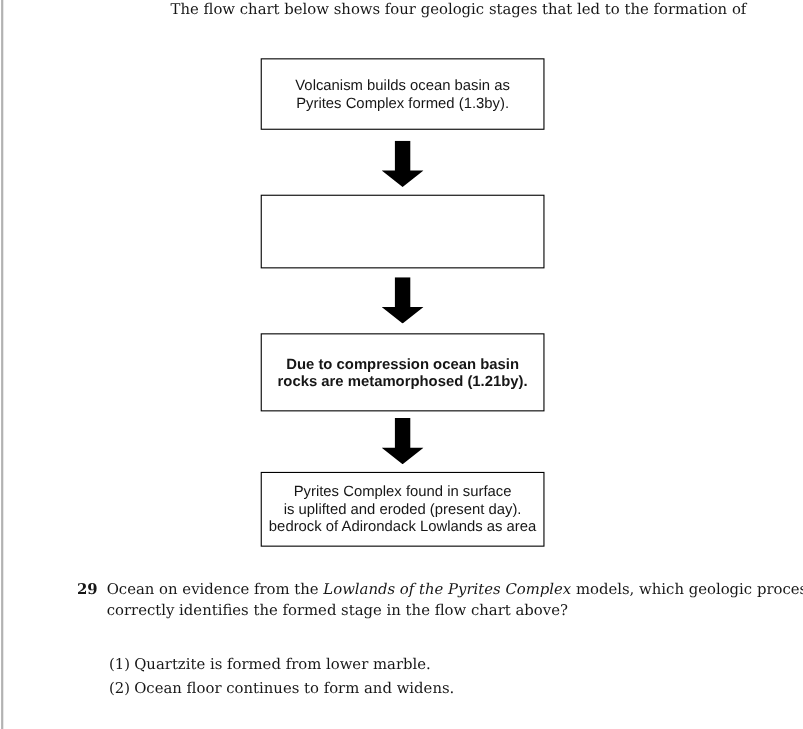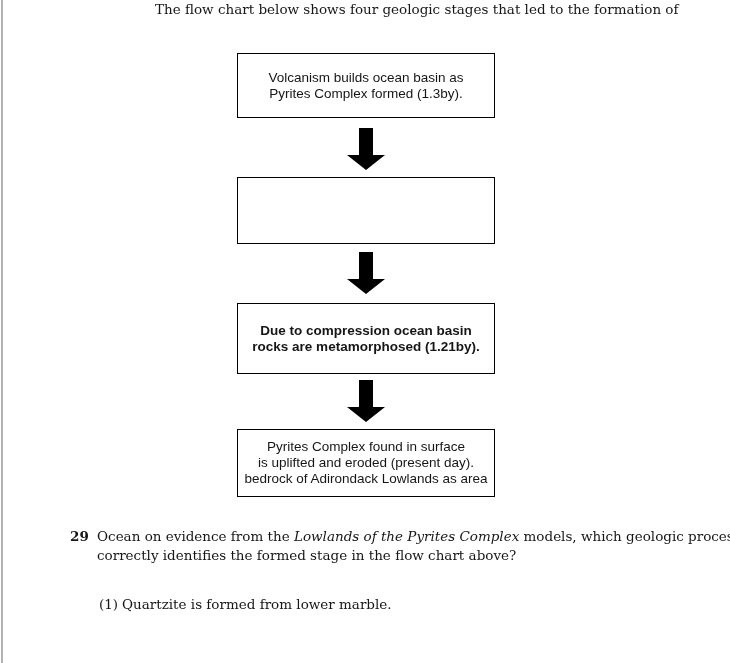--- a/index.html
+++ b/index.html
@@ -125,15 +125,16 @@
   <div class="question">
     <span class="qnum">29</span>
     <div class="qtext">
       <div><span>Ocean on evidence from the </span><em>Lowlands of the Pyrites Complex</em><span> models, which geologic process</span></div>
       <div>correctly identifies the formed stage in the flow chart above?</div>
     </div>
   </div>
 
   <div class="choices">
     <div class="choice"><span class="clabel">(1)</span><span>Quartzite is formed from lower marble.</span></div>
+    <div class="choice"><span class="clabel">(2)</span><span>Ocean floor continues to form and widens.</span></div>
   </div>
 
 </div>
 
 </body></html>

